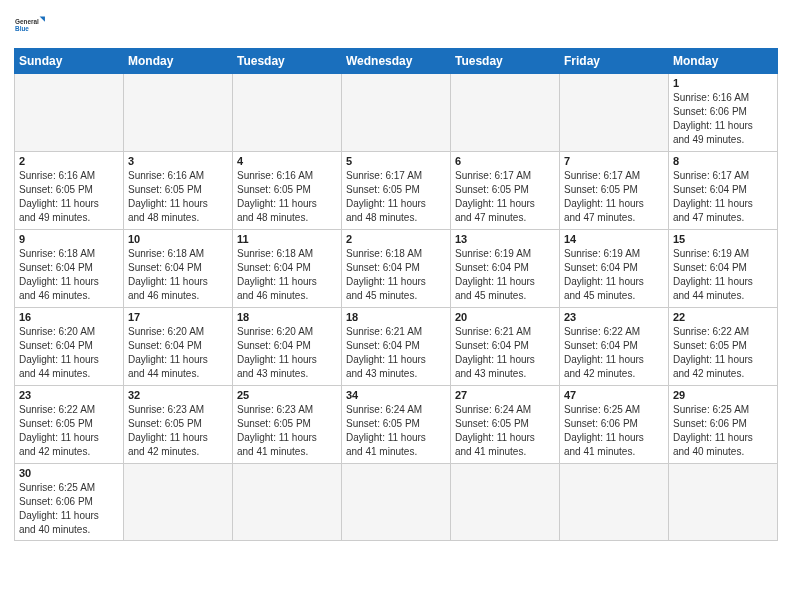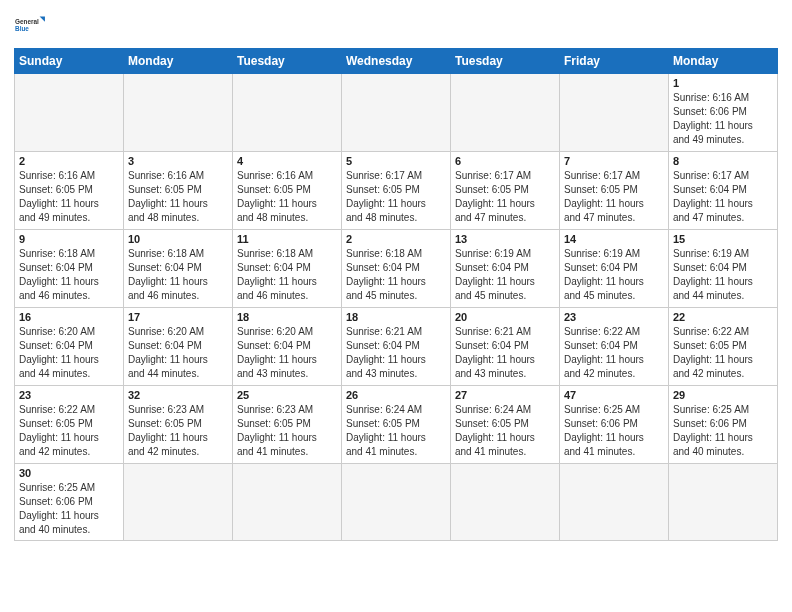--- a/index.html
+++ b/index.html
@@ -300,21 +300,21 @@
 and 42 minutes.</div>
           </td>
           <td>
             <span class="day-num">25</span>
             <div class="day-info" style="white-space: pre-line;">Sunrise: 6:23 AM
 Sunset: 6:05 PM
 Daylight: 11 hours
 and 41 minutes.</div>
           </td>
           <td>
-            <span class="day-num">26</span>
+            <span class="day-num">34</span>
             <div class="day-info" style="white-space: pre-line;">Sunrise: 6:24 AM
 Sunset: 6:05 PM
 Daylight: 11 hours
 and 41 minutes.</div>
           </td>
           <td>
             <span class="day-num">27</span>
             <div class="day-info" style="white-space: pre-line;">Sunrise: 6:24 AM
 Sunset: 6:05 PM
 Daylight: 11 hours

